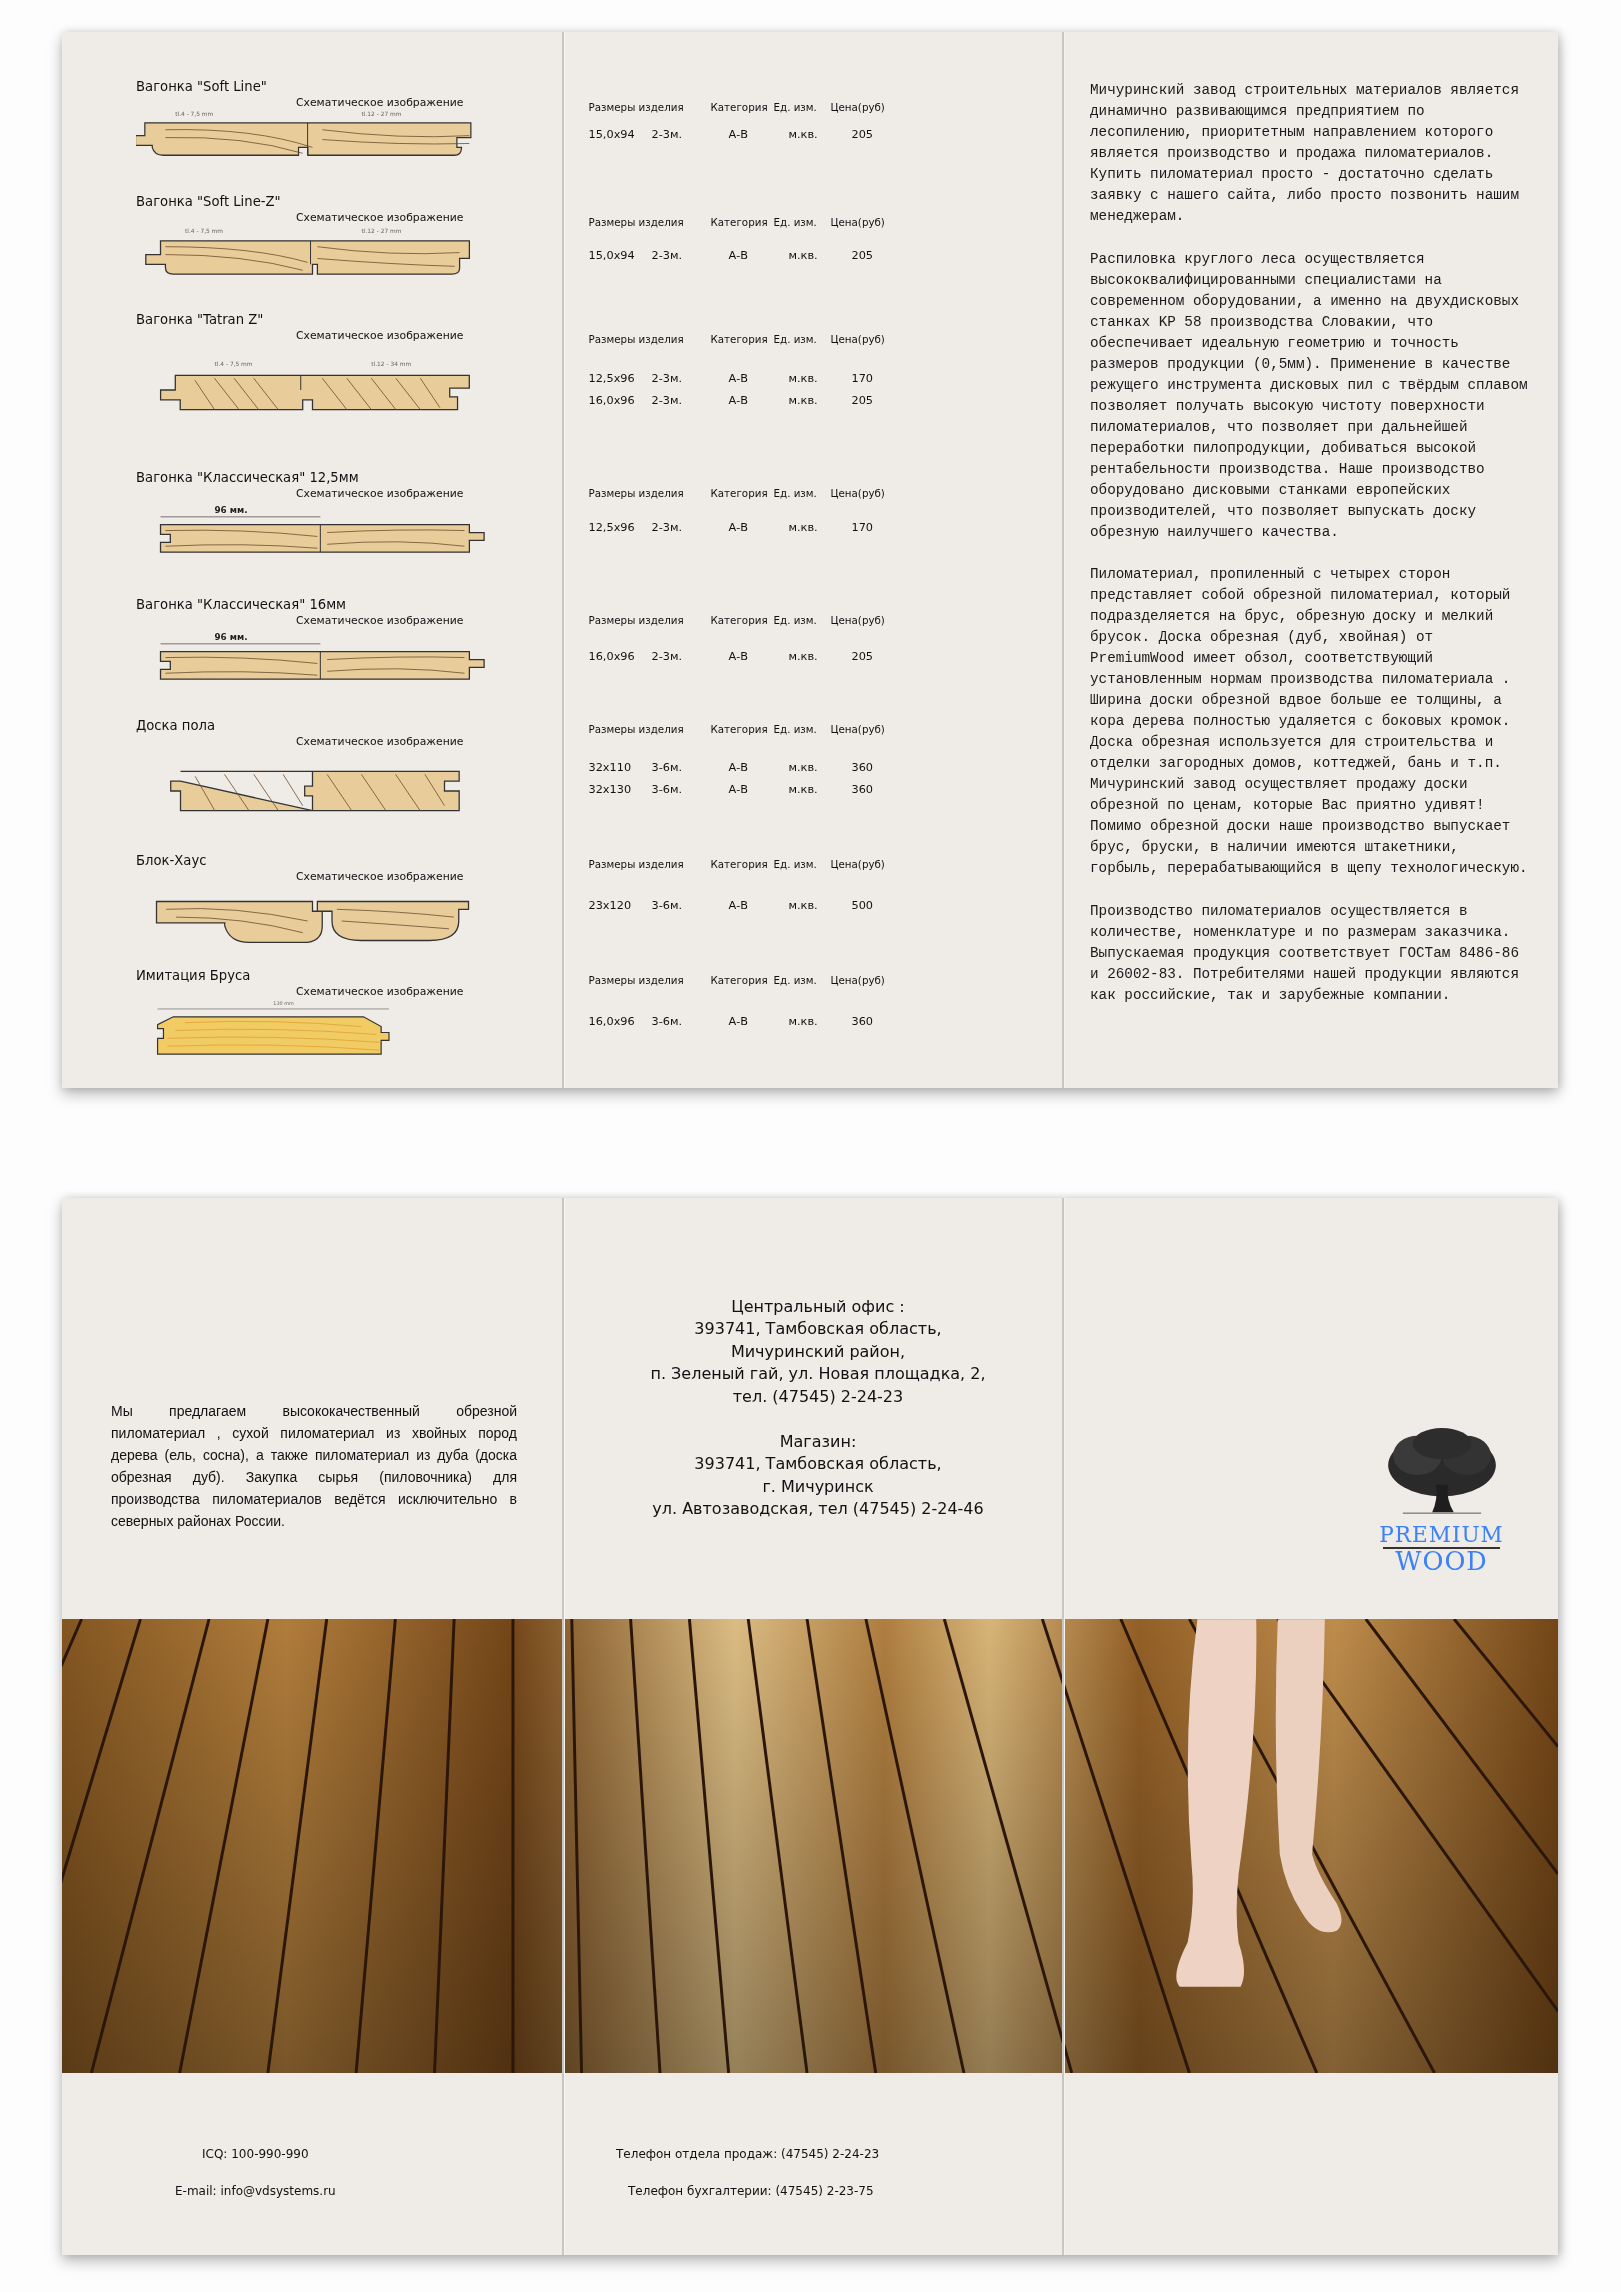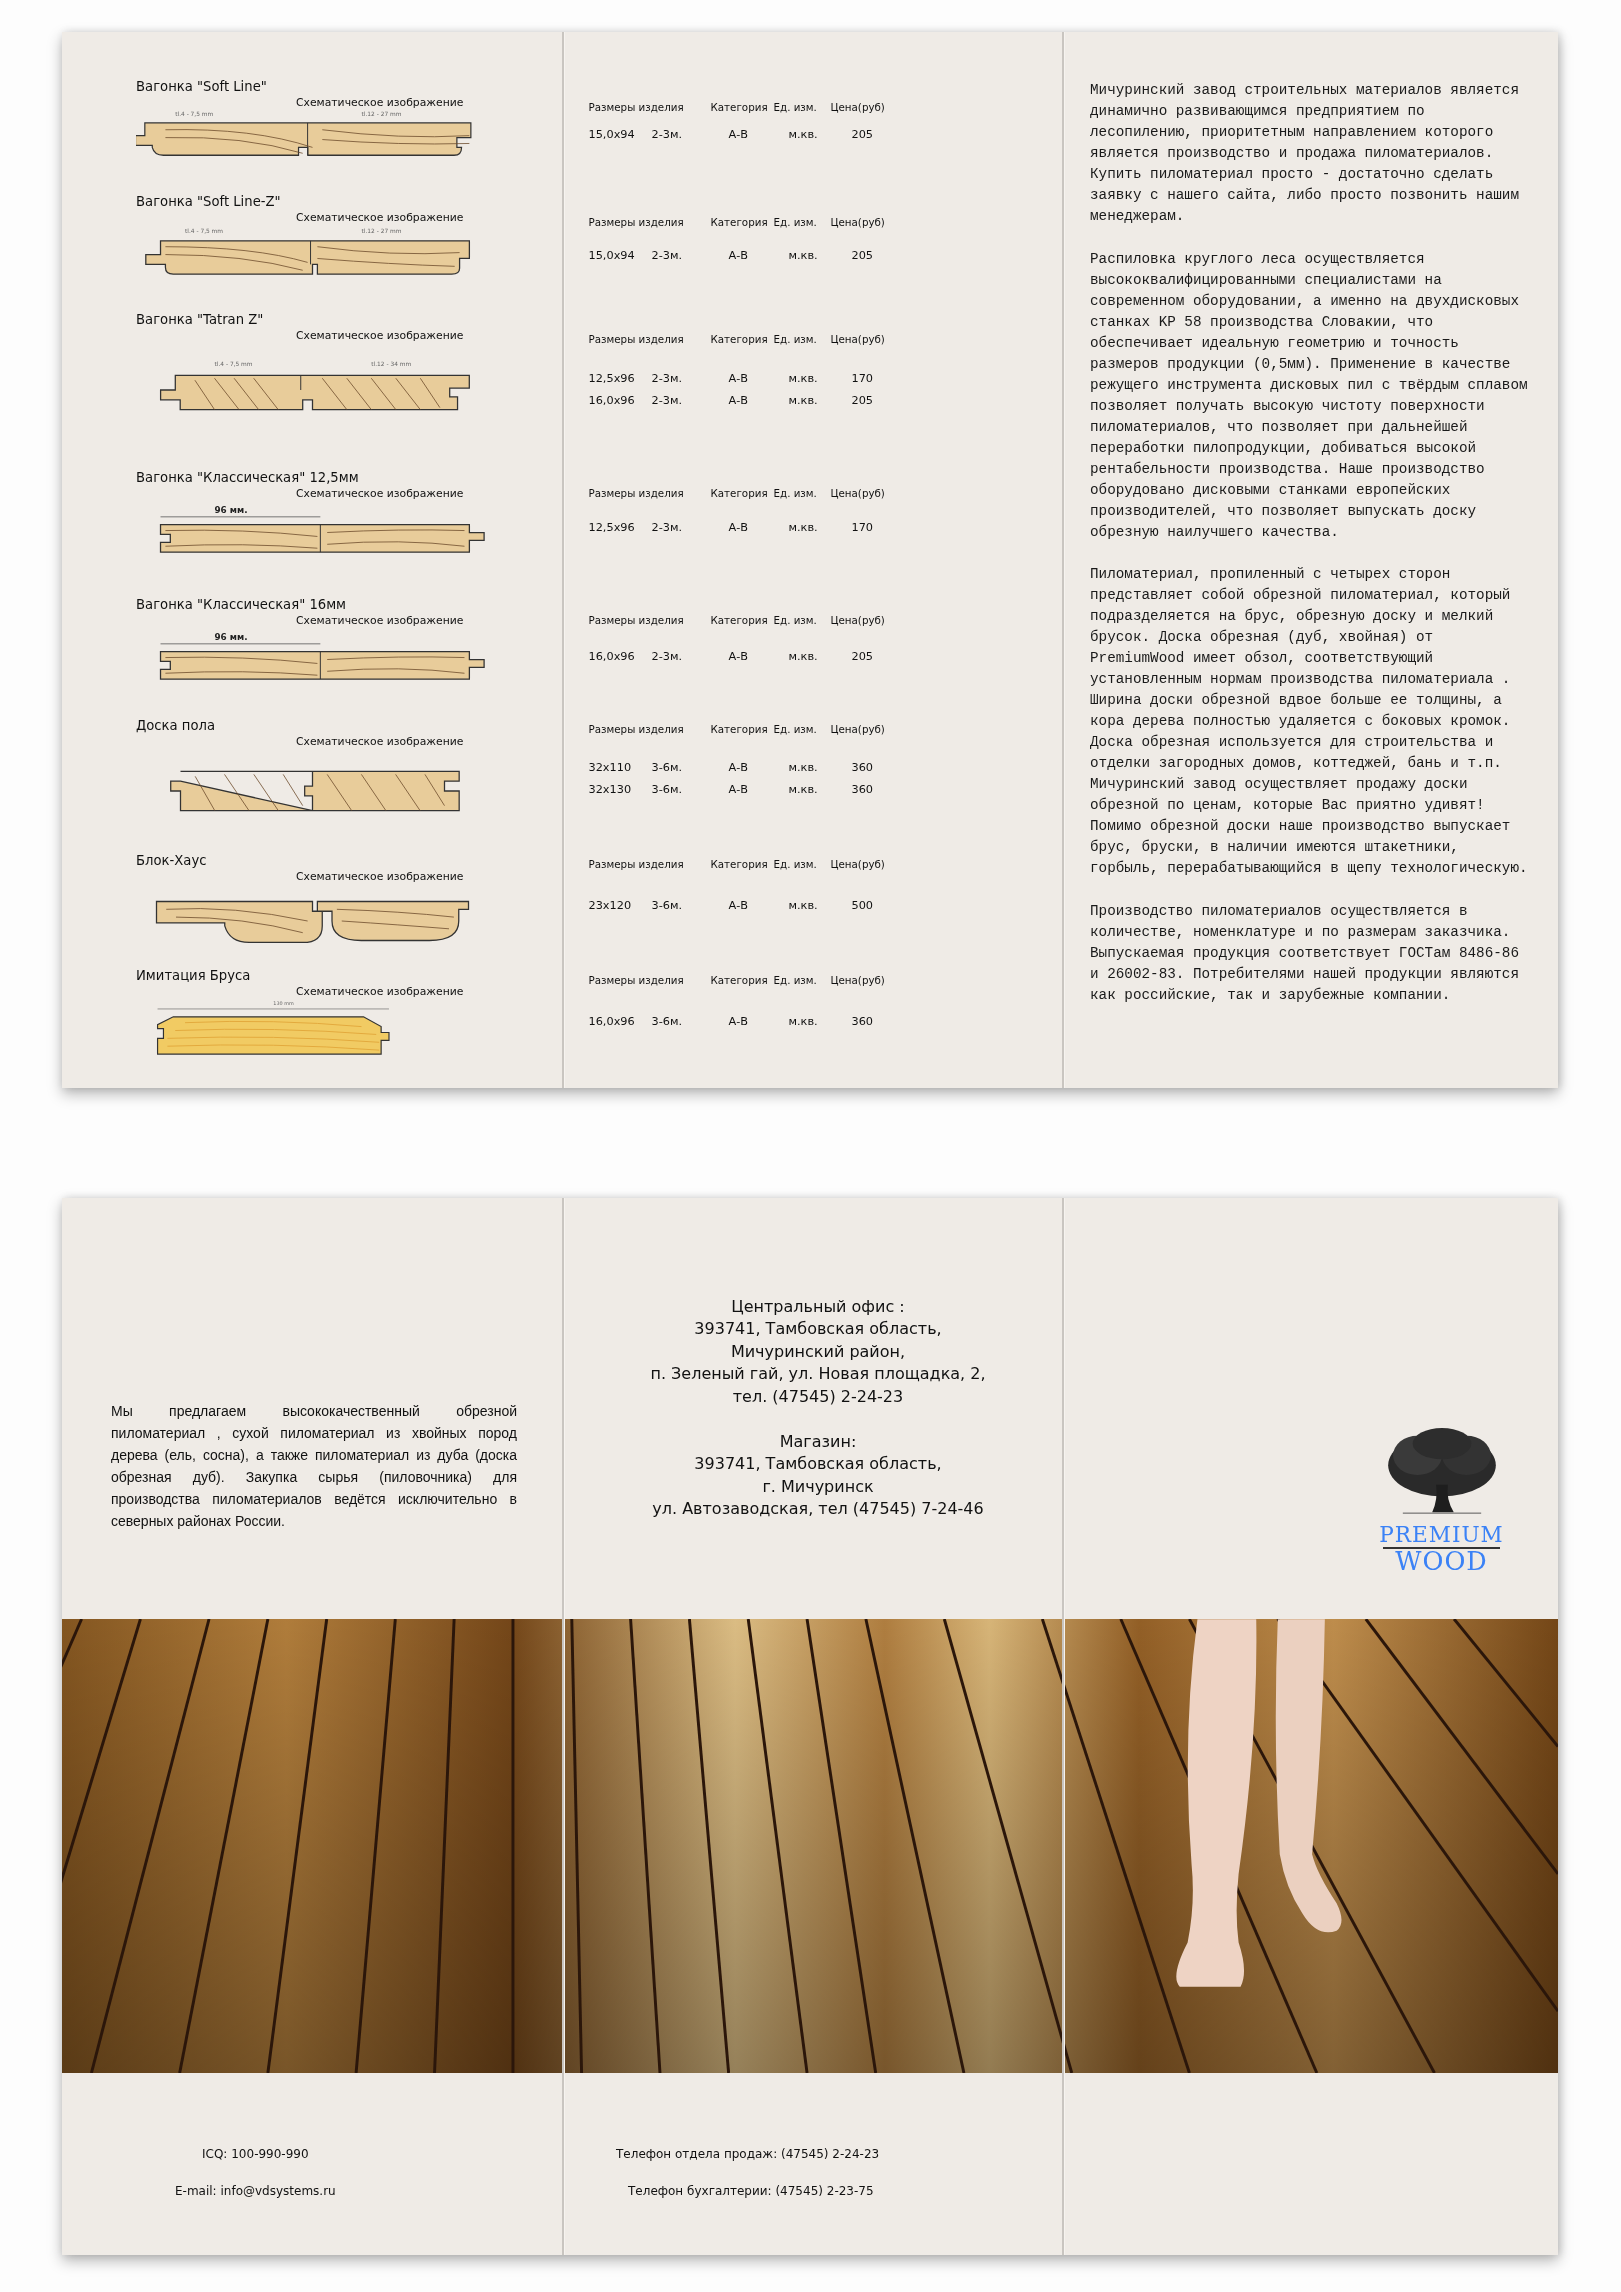--- a/index.html
+++ b/index.html
@@ -340,21 +340,21 @@
       <div>Центральный офис :</div>
       <div>393741, Тамбовская область,</div>
       <div>Мичуринский район,</div>
       <div>п. Зеленый гай, ул. Новая площадка, 2,</div>
       <div>тел. (47545) 2-24-23</div>
     </div>
     <div class="block">
       <div>Магазин:</div>
       <div>393741, Тамбовская область,</div>
       <div>г. Мичуринск</div>
-      <div>ул. Автозаводская, тел (47545) 7-24-46</div>
+      <div>ул. Автозаводская, тел (47545) 2-24-46</div>
     </div>
   </div>
   <div class="contact" style="left:554px;top:949px">Телефон отдела продаж: (47545) 2-24-23</div>
   <div class="contact" style="left:566px;top:986px">Телефон бухгалтерии: (47545) 2-23-75</div>
 
 </div>
 
 <div class="logo">
   <svg width="118" height="93" viewBox="0 0 120 95">
     <ellipse cx="60" cy="40" rx="55" ry="32" fill="#2a2a2a"></ellipse>

